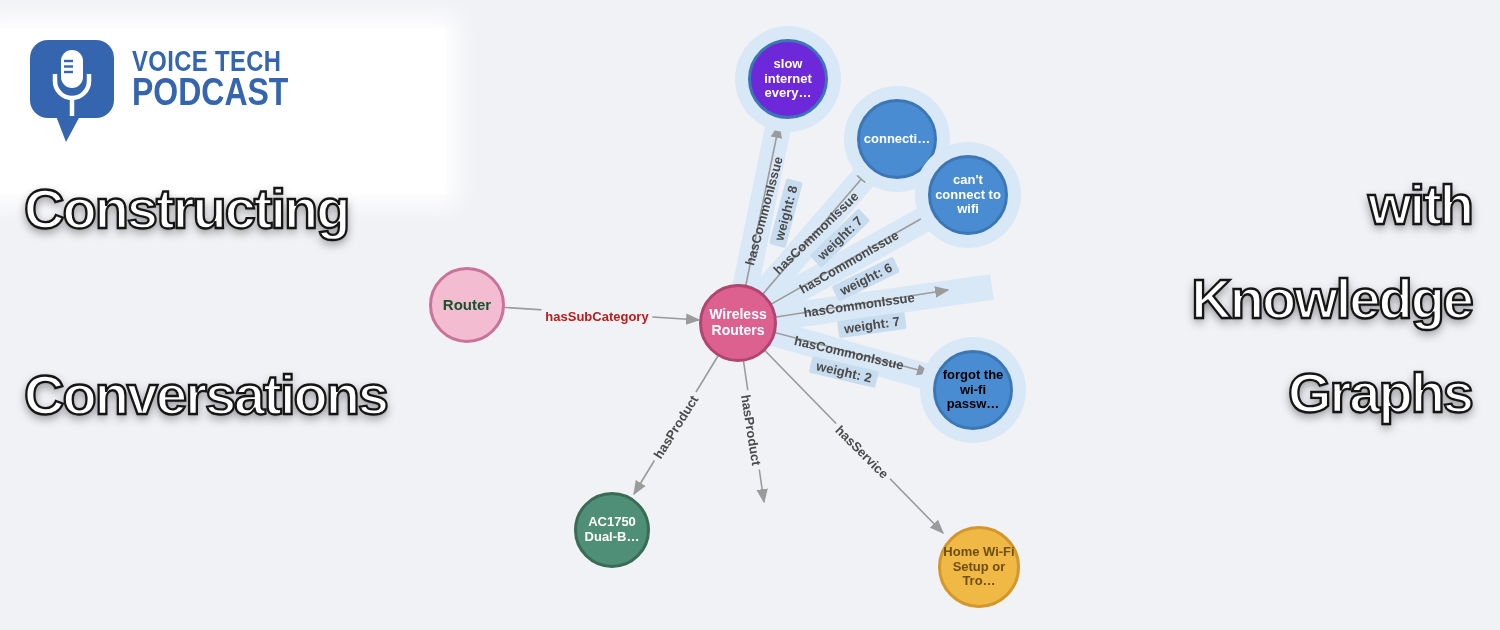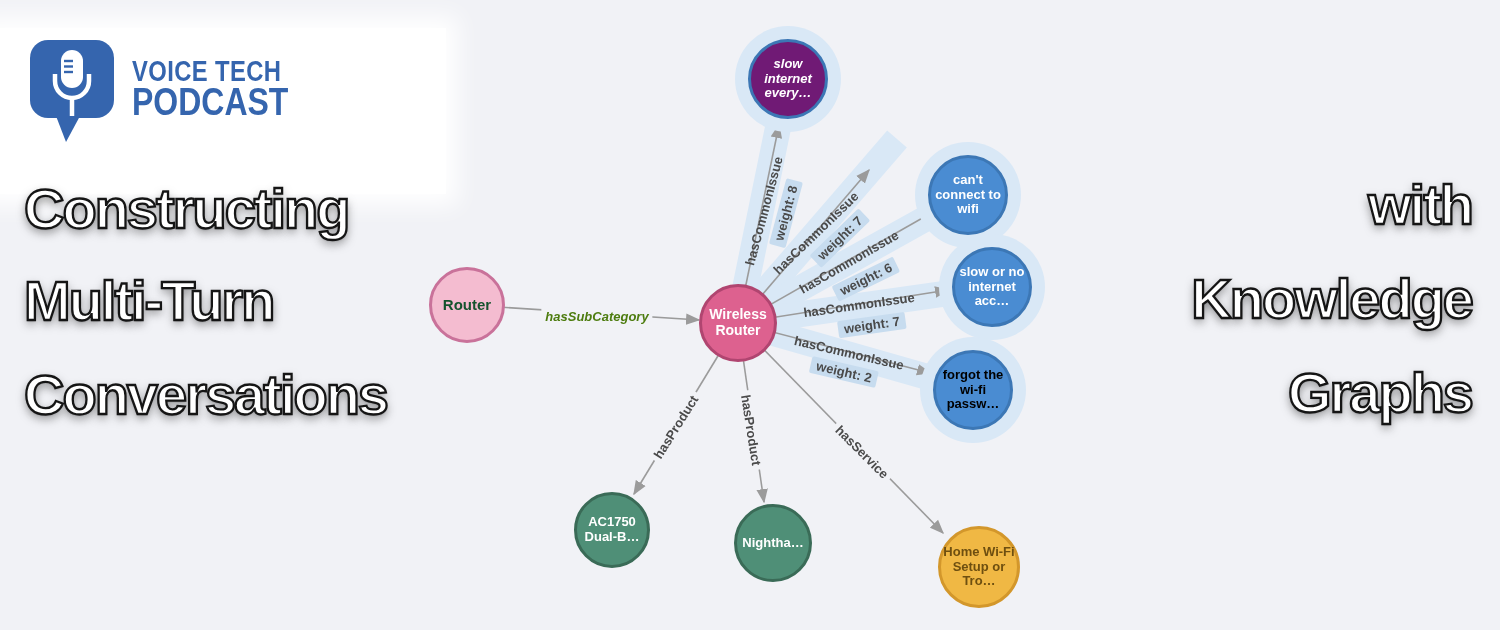--- a/index.html
+++ b/index.html
@@ -11,21 +11,21 @@
 
   
   .white-patch{
     position:absolute;left:-10px;top:28px;width:456px;height:166px;
     background:#ffffff;box-shadow:0 0 22px 12px rgba(255,255,255,.95);
   }
 
   
   .logo{position:absolute;left:28px;top:38px;display:flex;align-items:flex-start;}
   .logo-mark{width:92px;height:106px;flex:0 0 auto;}
-  .logo-text{margin-left:12px;margin-top:18px;}
+  .logo-text{margin-left:12px;margin-top:8px;}
   .logo-line1,.logo-line2{
     font-weight:bold;transform:scaleX(.82);transform-origin:0 50%;
     letter-spacing:.5px;white-space:nowrap;
   }
   .logo-line1{font-size:29px;line-height:30px;}
   .logo-line2{font-size:39px;line-height:36px;margin-top:-2px;letter-spacing:0;}
 
   
   .hline{
     position:absolute;font-weight:bold;font-size:56px;letter-spacing:-2px;
@@ -109,21 +109,21 @@
       <line x1="738" y1="323" x2="869" y2="170" marker-end="url(#arr)"></line>
       <line x1="738" y1="323" x2="933" y2="212" marker-end="url(#arr)"></line>
       <line x1="738" y1="323" x2="948" y2="290" marker-end="url(#arr)"></line>
       <line x1="738" y1="323" x2="930" y2="373" marker-end="url(#arr)"></line>
       <line x1="738" y1="323" x2="634" y2="494" marker-end="url(#arr)"></line>
       <line x1="738" y1="323" x2="764" y2="502" marker-end="url(#arr)"></line>
       <line x1="738" y1="323" x2="943" y2="533" marker-end="url(#arr)"></line>
     </g>
   </svg>
 
-  <div class="elabel lbl-page pos-subcat" style="color: #4d7c0f; background: rgb(241, 242, 246); font-style: italic;">hasSubCategory</div>
+  <div class="elabel lbl-page pos-subcat" style="color: #b91c1c; background: rgb(241, 242, 246);">hasSubCategory</div>
 
   <div class="elabel pos-ci1" style="color: rgb(74, 74, 74);">hasCommonIssue</div>
   <div class="elabel lbl-weight pos-w1" style="color: rgb(74, 74, 74); background: rgb(199, 220, 239);">weight: 8</div>
 
   <div class="elabel pos-ci2" style="color: rgb(74, 74, 74);">hasCommonIssue</div>
   <div class="elabel lbl-weight pos-w2" style="color: rgb(74, 74, 74); background: rgb(199, 220, 239);">weight: 7</div>
 
   <div class="elabel pos-ci3" style="color: rgb(74, 74, 74);">hasCommonIssue</div>
   <div class="elabel lbl-weight pos-w3" style="color: rgb(74, 74, 74); background: rgb(199, 220, 239);">weight: 6</div>
 
@@ -132,34 +132,33 @@
 
   <div class="elabel pos-ci5" style="color: rgb(74, 74, 74);">hasCommonIssue</div>
   <div class="elabel lbl-weight pos-w5" style="color: rgb(74, 74, 74); background: rgb(199, 220, 239);">weight: 2</div>
 
   <div class="elabel lbl-page pos-hp1" style="color: rgb(74, 74, 74); background: rgb(241, 242, 246);">hasProduct</div>
   <div class="elabel lbl-page pos-hp2" style="color: rgb(74, 74, 74); background: rgb(241, 242, 246);">hasProduct</div>
   <div class="elabel lbl-page pos-hs" style="color: rgb(74, 74, 74); background: rgb(241, 242, 246);">hasService</div>
 
   <div class="gnode pos-router" style="background: rgb(244, 188, 208); border-color: rgb(201, 114, 154); color: #14532d;">Router</div>
 
-  <div class="gnode pos-wireless" style="background: rgb(221, 97, 143); border-color: rgb(176, 69, 112); color: rgb(255, 255, 255);">Wireless Router</div>
+  <div class="gnode pos-wireless" style="background: rgb(221, 97, 143); border-color: rgb(176, 69, 112); color: rgb(255, 255, 255);">Wireless Routers</div>
 
-  <div class="gnode halo pos-issue1" style="background: #701a75; border-color: rgb(60, 119, 181); color: rgb(255, 255, 255); font-style: italic; --halo: #d9e8f6;">slow internet every…</div>
+  <div class="gnode halo pos-issue1" style="background: #6d28d9; border-color: rgb(60, 119, 181); color: rgb(255, 255, 255); --halo: #d9e8f6;">slow internet every…</div>
 
+  <div class="gnode halo pos-issue2" style="background: rgb(74, 140, 210); border-color: rgb(60, 119, 181); color: rgb(255, 255, 255); --halo: #d9e8f6;">connecti…</div>
 
   <div class="gnode halo pos-issue3" style="background: rgb(74, 140, 210); border-color: rgb(60, 119, 181); color: rgb(255, 255, 255); --halo: #d9e8f6;">can't connect to wifi</div>
 
-  <div class="gnode halo pos-issue4" style="background: rgb(74, 140, 210); border-color: rgb(60, 119, 181); color: rgb(255, 255, 255); --halo: #d9e8f6;">slow or no internet acc…</div>
 
   <div class="gnode halo pos-issue5" style="background: rgb(74, 140, 210); border-color: rgb(60, 119, 181); color: #000000; --halo: #d9e8f6;">forgot the wi-fi passw…</div>
 
   <div class="gnode pos-product1" style="background: rgb(79, 143, 119); border-color: rgb(58, 107, 87); color: rgb(255, 255, 255);">AC1750 Dual-B…</div>
 
-  <div class="gnode pos-product2" style="background: rgb(79, 143, 119); border-color: rgb(58, 107, 87); color: rgb(255, 255, 255);">Nightha…</div>
 
   <div class="gnode pos-service1" style="background: rgb(240, 184, 68); border-color: rgb(211, 151, 43); color: rgb(110, 79, 16);">Home Wi-Fi Setup or Tro…</div>
 
   <div class="logo">
     <svg class="logo-mark" viewBox="0 0 92 106">
       <path d="M20 2 h48 a18 18 0 0 1 18 18 v42 a18 18 0 0 1 -18 18 h-48 a18 18 0 0 1 -18 -18 v-42 a18 18 0 0 1 18 -18 Z" fill="#3565ae"></path>
       <path d="M28 78 L38 104 L52 78 Z" fill="#3565ae"></path>
       <rect x="33" y="12" width="22" height="38" rx="11" fill="#ffffff"></rect>
       <g stroke="#3565ae" stroke-width="2.4">
         <line x1="36" y1="23" x2="45" y2="23"></line>
@@ -169,19 +168,18 @@
       <path d="M27 36 v7 a17 17 0 0 0 34 0 v-7" fill="none" stroke="#ffffff" stroke-width="4.5"></path>
       <line x1="44" y1="61" x2="44" y2="78" stroke="#ffffff" stroke-width="4.5"></line>
     </svg>
     <div class="logo-text">
       <div class="logo-line1" style="color: rgb(53, 101, 174);">VOICE TECH</div>
       <div class="logo-line2" style="color: rgb(53, 101, 174);">PODCAST</div>
     </div>
   </div>
 
   <div class="hline hl-l1">Constructing</div>
-  <div class="hline hl-l2">Multi-Turn</div>
   <div class="hline hl-r1">with</div>
   <div class="hline hl-l3">Conversations</div>
   <div class="hline hl-r2">Knowledge</div>
   <div class="hline hl-r3">Graphs</div>
 
 </div>
 
 </body></html>

